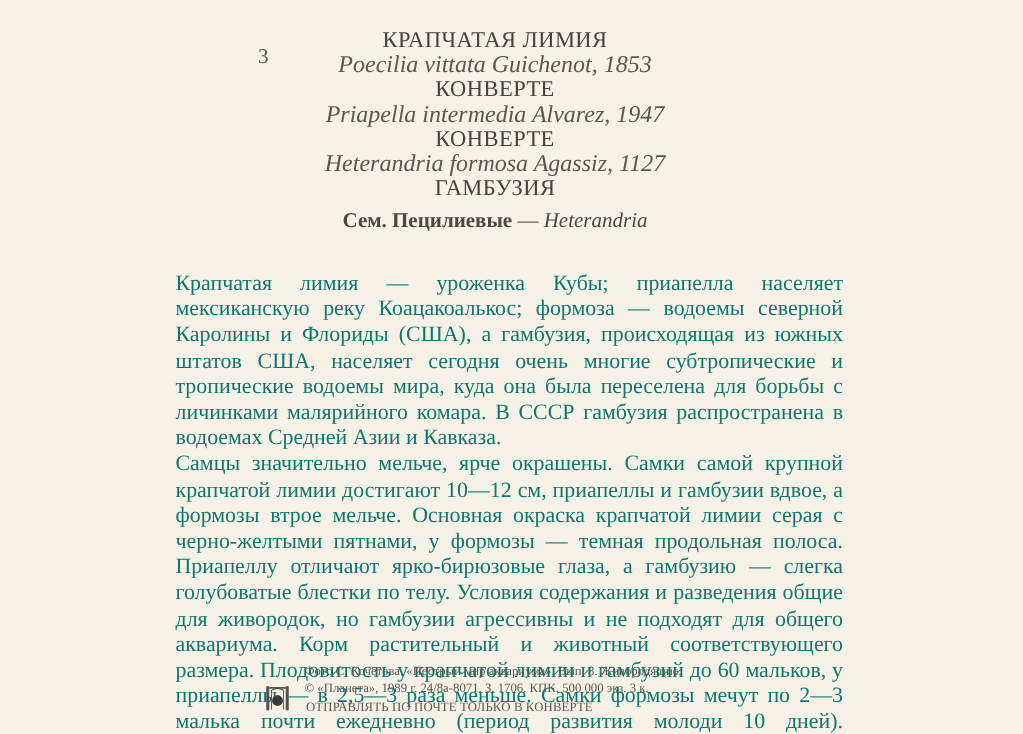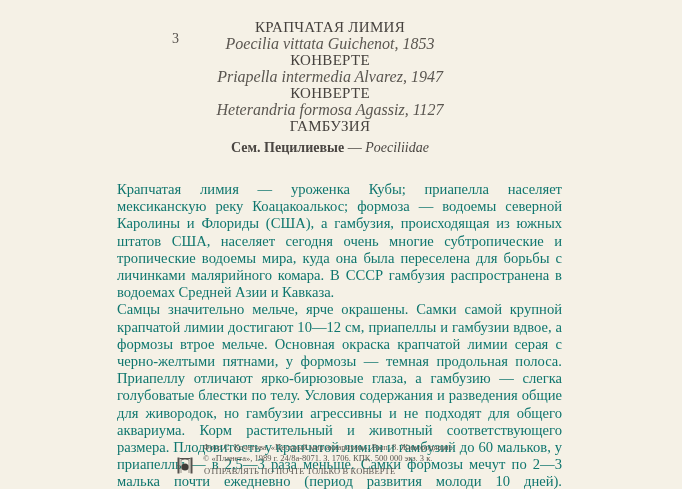--- a/index.html
+++ b/index.html
@@ -102,21 +102,21 @@
 
   <div class="title-block">
     <div class="species-common">КРАПЧАТАЯ ЛИМИЯ</div>
     <div class="species-latin">Poecilia vittata Guichenot, 1853</div>
     <div class="species-common">КОНВЕРТЕ</div>
     <div class="species-latin">Priapella intermedia Alvarez, 1947</div>
     <div class="species-common">КОНВЕРТЕ</div>
     <div class="species-latin">Heterandria formosa Agassiz, 1127</div>
     <div class="species-common">ГАМБУЗИЯ</div>
     <div class="family-line">
-      <span class="family-ru">Сем. Пецилиевые</span><span> — </span><span class="family-lat">Poeciliidae</span>
+      <span class="family-ru">Сем. Пецилиевые</span><span> — </span><span class="family-lat">Heterandria</span>
     </div>
   </div>
 
   <div class="body-text">
     <p>Крапчатая лимия — уроженка Кубы; приапелла населяет мексиканскую реку Коацакоалькос; формоза — водоемы северной Каролины и Флориды (США), а гамбузия, происходящая из южных штатов США, населяет сегодня очень многие субтропические и тропические водоемы мира, куда она была переселена для борьбы с личинками малярийного комара. В СССР гамбузия распространена в водоемах Средней Азии и Кавказа.</p>
     <p>Самцы значительно мельче, ярче окрашены. Самки самой крупной крапчатой лимии достигают 10—12 см, приапеллы и гамбузии вдвое, а формозы втрое мельче. Основная окраска крапчатой лимии серая с черно-желтыми пятнами, у формозы — темная продольная полоса. Приапеллу отличают ярко-бирюзовые глаза, а гамбузию — слегка голубоватые блестки по телу. Условия содержания и разведения общие для живородок, но гамбузии агрессивны и не подходят для общего аквариума. Корм растительный и животный соответствующего размера. Плодовитость у крапчатой лимии и гамбузий до 60 мальков, у приапеллы — в 2,5—3 раза меньше. Самки формозы мечут по 2—3 малька почти ежедневно (период развития молоди 10 дней). Выкармливание потомства несложно.</p>
   </div>
 
   <div class="publisher-logo">
     <svg width="16" height="17" viewBox="0 0 16 17">

